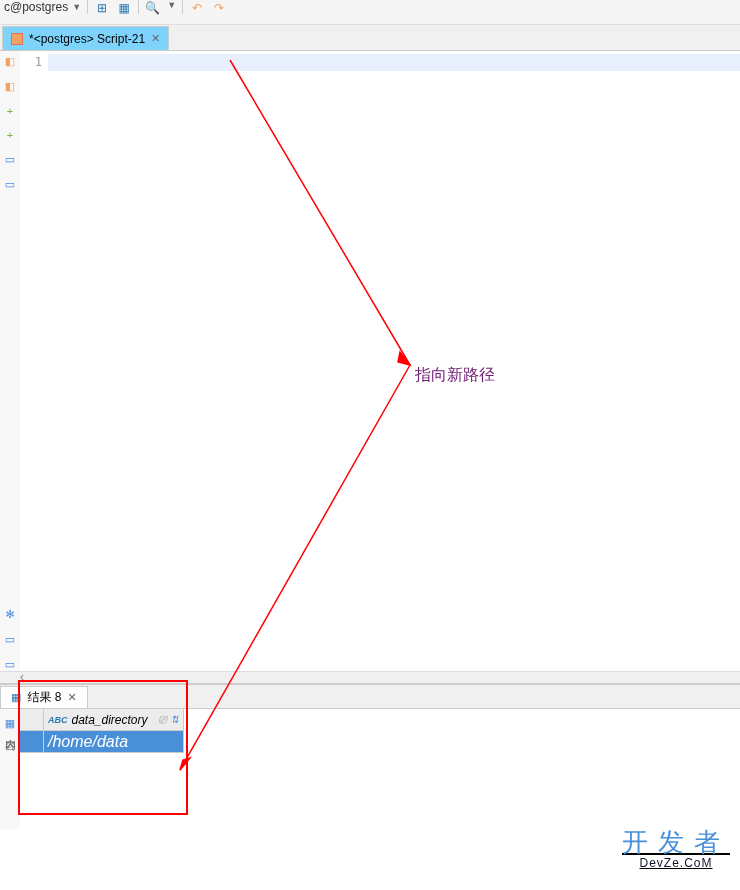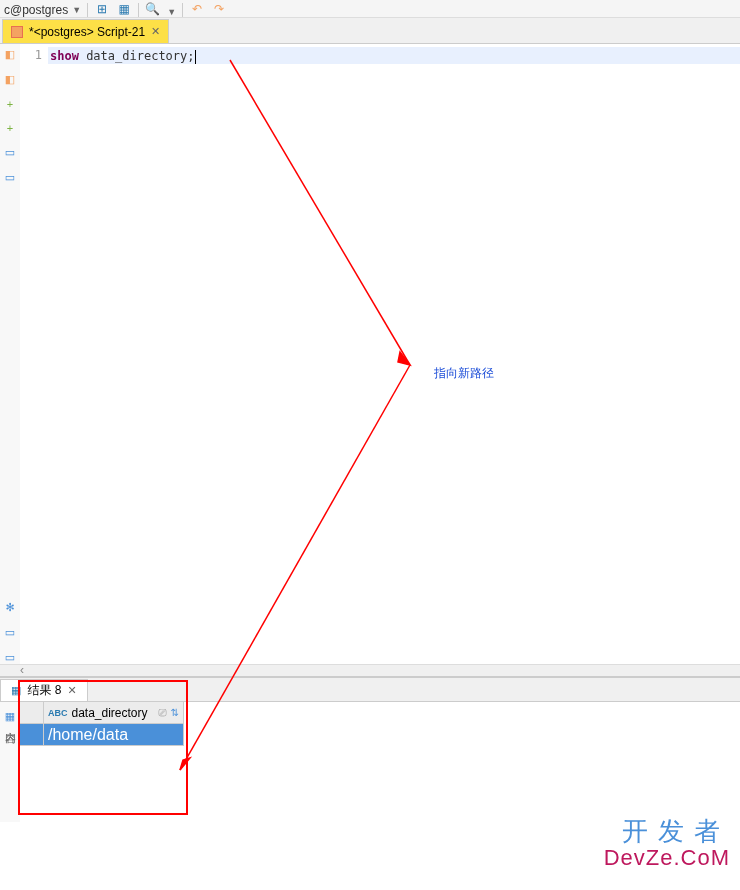--- a/index.html
+++ b/index.html
@@ -6,25 +6,25 @@
     body {
       font-family: "Microsoft YaHei", Arial, sans-serif;
       font-size: 12px;
       background: #fff;
       position: relative;
       width: 740px;
       height: 890px;
       overflow: hidden;
     }
     .top-toolbar {
-      height: 18px;
+      height: 25px;
       background: #f5f5f5;
       border-bottom: 1px solid #ddd;
       display: flex;
-      align-items: flex-end;
+      align-items: flex-start;
       padding: 0 4px;
       gap: 6px;
     }
     .db-selector {
       display: flex;
       align-items: center;
       gap: 4px;
       font-size: 12px;
       color: #333;
     }
@@ -48,21 +48,21 @@
     }
     .tab-bar {
       height: 26px;
       background: #f0f0f0;
       border-bottom: 1px solid #ccc;
       display: flex;
       align-items: flex-end;
     }
     .tab {
       height: 24px;
-      background: #fde047;
+      background: #7dd3fc;
       border: 1px solid #ccc;
       border-bottom: none;
       padding: 0 8px;
       display: flex;
       align-items: center;
       gap: 6px;
       font-size: 12px;
       margin-left: 2px;
     }
     .tab-icon-orange {
@@ -208,20 +208,21 @@
       padding-top: 8px;
     }
     .vertical-text {
       writing-mode: vertical-rl;
       font-size: 11px;
       color: #666;
     }
     .grid-content {
       display: flex;
       flex-direction: column;
+      font-style: italic;
     }
     .grid-header-row, .grid-data-row {
       display: flex;
       height: 22px;
     }
     .row-marker {
       width: 24px;
       background: #ececec;
       border-right: 1px solid #ccc;
       border-bottom: 1px solid #ccc;
@@ -271,40 +272,40 @@
       pointer-events: none;
     }
     .annotation-line {
       position: absolute;
       stroke: #ff0000;
       stroke-width: 1.5;
       pointer-events: none;
     }
     .annotation-text {
       position: absolute;
-      color: #1d4ed8;
-      font-size: 12px;
+      color: #701a75;
+      font-size: 16px;
       pointer-events: none;
-      margin-left: 19px;
     }
     .watermark {
       position: absolute;
       right: 10px;
       bottom: 20px;
-      text-align: right;
+      text-align: center;
       line-height: 1.1;
+      text-decoration: underline;
     }
     .wm1 {
       font-size: 26px;
       color: #4a90d9;
       letter-spacing: 10px;
     }
     .wm2 {
-      font-size: 22px;
-      color: #be185d;
+      font-size: 12px;
+      color: #0f172a;
       letter-spacing: 1px;
     }
   </style>
 </head>
 <body>
 
 <div class="top-toolbar">
   <div class="db-selector">
     <span>c@postgres</span>
     <span class="arrow-down">▼</span>
@@ -339,24 +340,20 @@
     <span style="margin-top:auto;"></span>
     <span style="color:#4a90d9;margin-top:340px;">✻</span>
     <span style="color:#4a90d9;">▭</span>
     <span style="color:#4a90d9;">▭</span>
   </div>
   <div class="line-numbers">
     <div>1</div>
   </div>
   <div class="code-content">
     <div class="highlight-line"></div>
-    <div class="code-line">
-      <span class="kw">show</span>
-      <span> </span><span class="ident">data_directory</span><span class="ident">;</span><span class="cursor"></span>
-    </div>
   </div>
 </div>
 
 <div class="scrollbar-bottom"></div>
 
 <div class="results-section">
   <div class="results-tabs">
     <div class="results-tab">
       <span class="results-tab-icon">▦</span>
       <span>结果 8</span>

